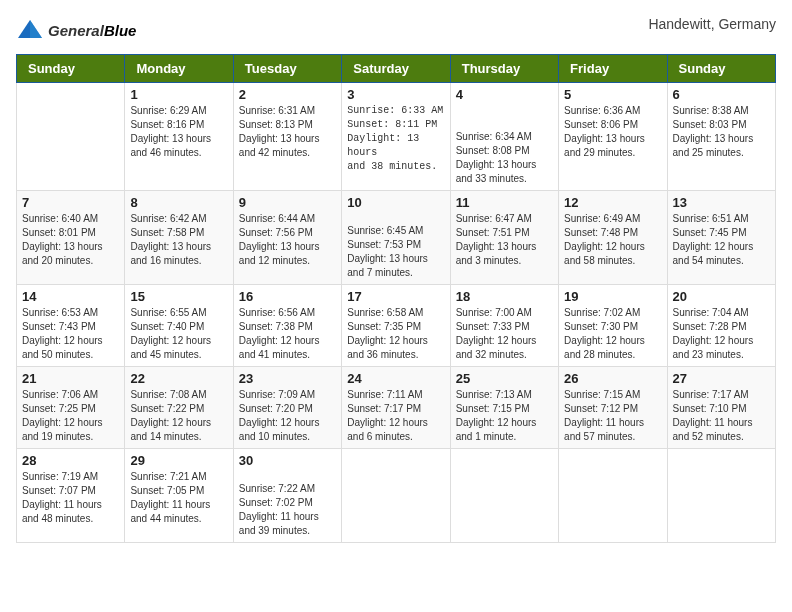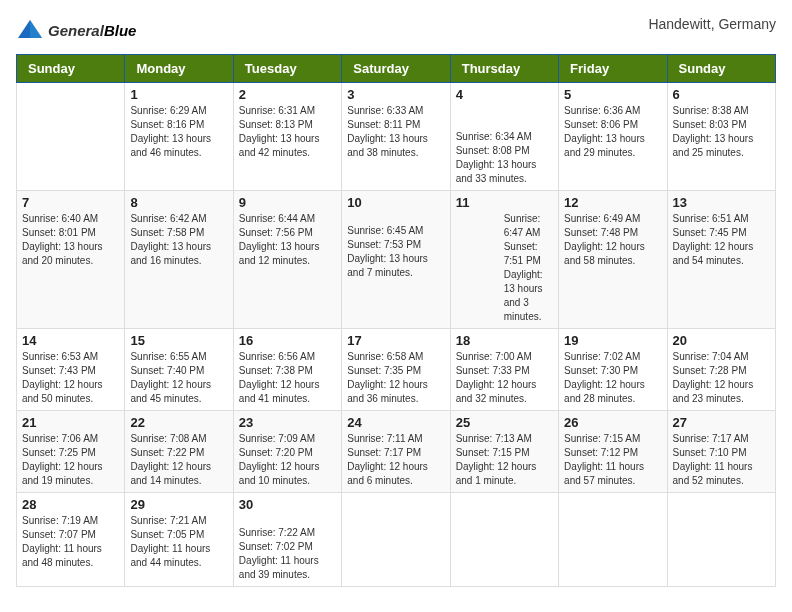--- a/index.html
+++ b/index.html
@@ -131,21 +131,21 @@
         </td>
         <td>
           <span class="day-number">2</span>
           <div class="day-info" style="white-space: pre-line;">Sunrise: 6:31 AM
 Sunset: 8:13 PM
 Daylight: 13 hours
 and 42 minutes.</div>
         </td>
         <td>
           <span class="day-number">3</span>
-          <div class="day-info" style="white-space: pre-line;">Sunrise: 6:33 AM
+          <div class="day-info" style="white-space: pre-line; font-family: Liberation Mono, monospace;">Sunrise: 6:33 AM
 Sunset: 8:11 PM
 Daylight: 13 hours
 and 38 minutes.</div>
         </td>
         <td>
           <span class="day-number">4</span>
           <div class="day-info" style="white-space: pre-line; margin-top: 28px;">Sunrise: 6:34 AM
 Sunset: 8:08 PM
 Daylight: 13 hours
 and 33 minutes.</div>
@@ -189,21 +189,21 @@
         </td>
         <td>
           <span class="day-number">10</span>
           <div class="day-info" style="white-space: pre-line; margin-top: 14px;">Sunrise: 6:45 AM
 Sunset: 7:53 PM
 Daylight: 13 hours
 and 7 minutes.</div>
         </td>
         <td>
           <span class="day-number">11</span>
-          <div class="day-info" style="white-space: pre-line; margin-left: 48px;">Sunrise: 6:47 AM
+          <div class="day-info" style="white-space: pre-line;">Sunrise: 6:47 AM
 Sunset: 7:51 PM
 Daylight: 13 hours
 and 3 minutes.</div>
         </td>
         <td>
           <span class="day-number">12</span>
           <div class="day-info" style="white-space: pre-line;">Sunrise: 6:49 AM
 Sunset: 7:48 PM
 Daylight: 12 hours
 and 58 minutes.</div>

